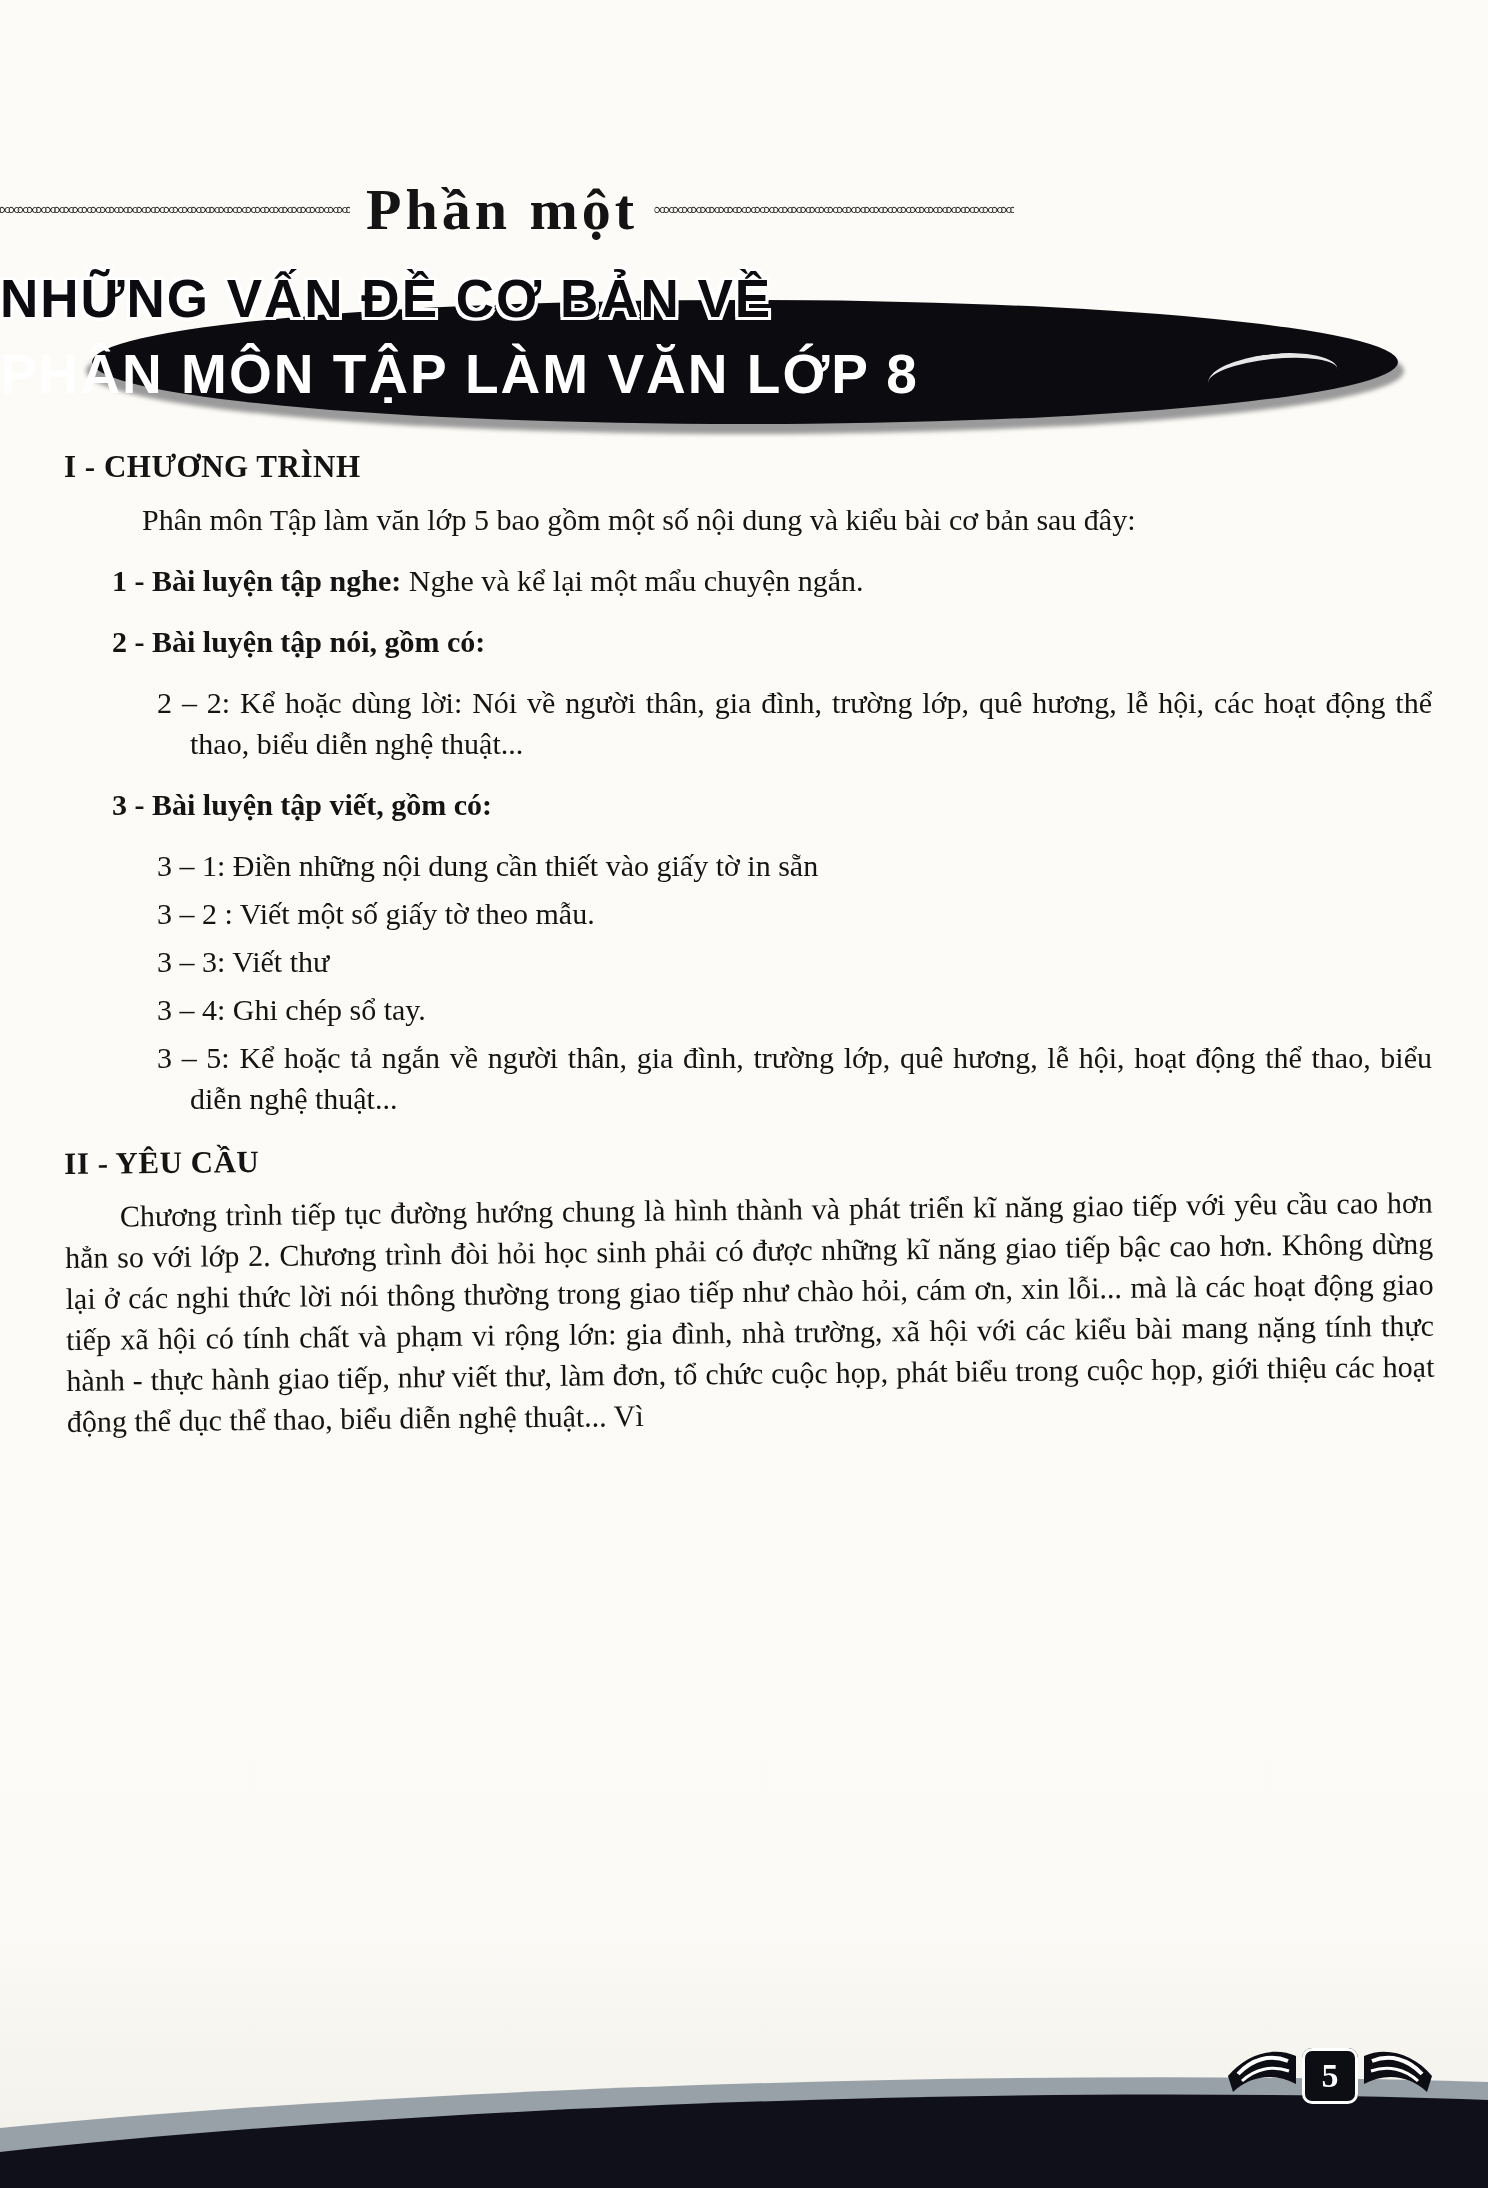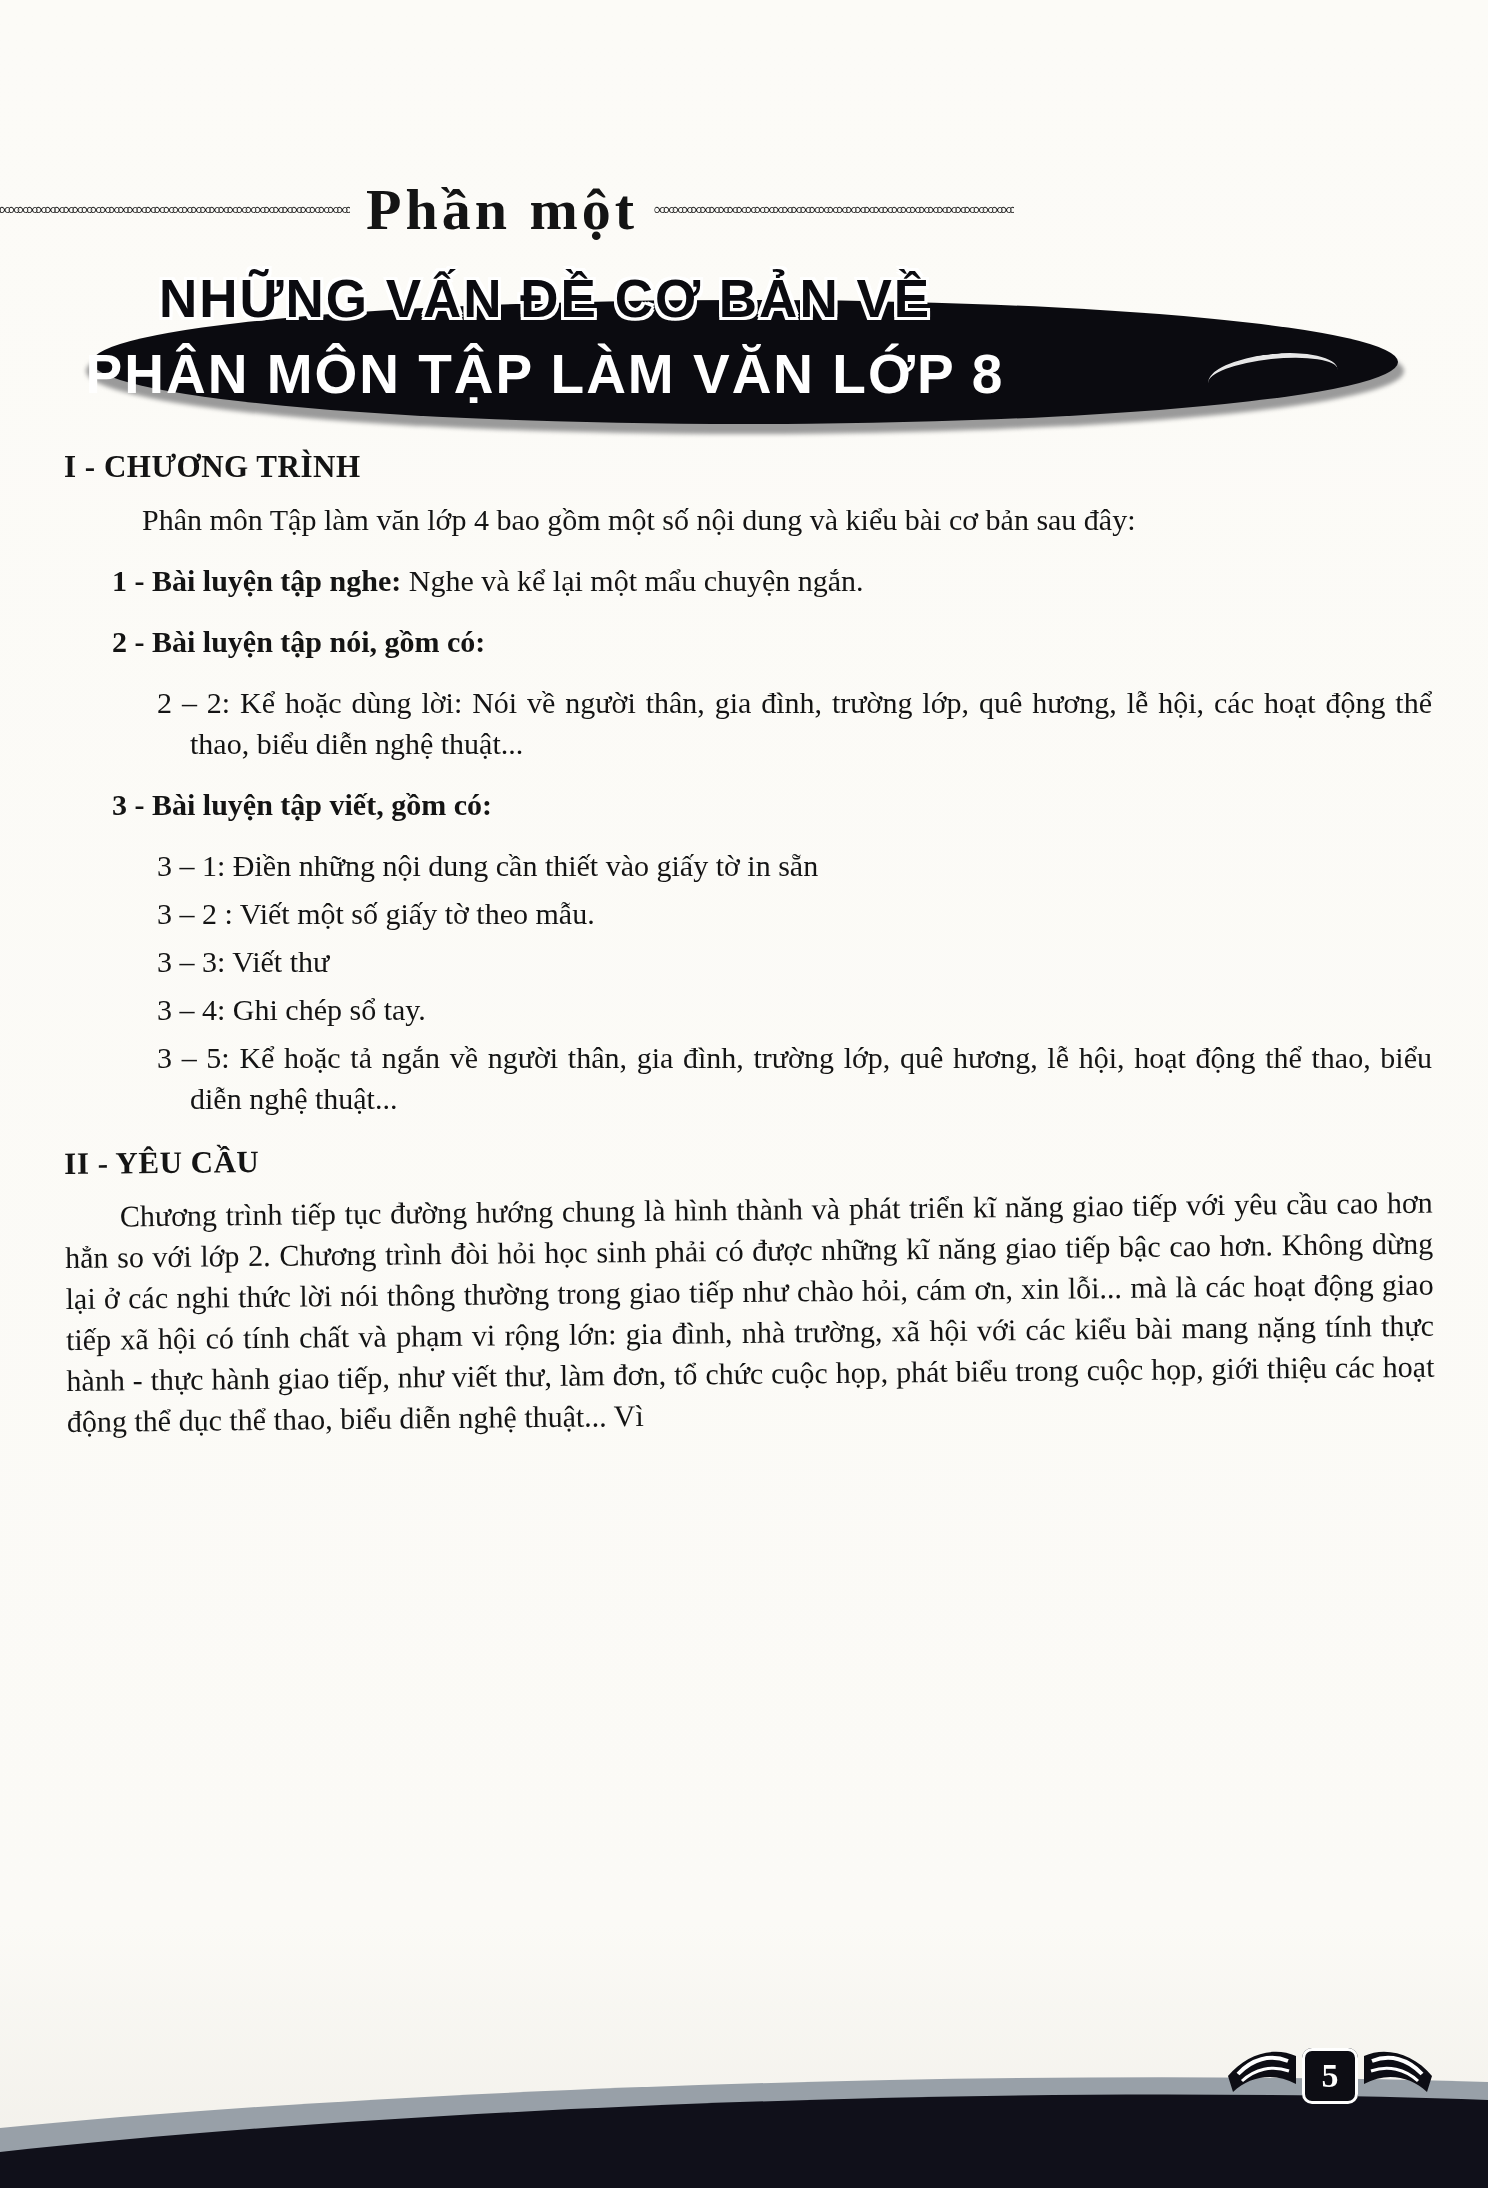--- a/index.html
+++ b/index.html
@@ -39,21 +39,21 @@
   .banner-ellipse {
     position: absolute; left: 92px; top: 42px; width: 1306px; height: 124px;
     background: #0b0b10; border-radius: 50%;
   }
   .banner-swirl {
     position: absolute; right: 150px; top: 96px; width: 130px; height: 44px;
     border: 0; border-top: 5px solid #ffffff; border-radius: 50%;
     transform: rotate(-6deg); opacity: .9;
   }
   .banner-line1, .banner-line2 {
-    position: absolute; left: 0; width: 1090px; text-align: center;
+    position: absolute; left: 0; width: 1090px; 
     font-family: "Liberation Sans", sans-serif; font-weight: 800;
     letter-spacing: 2px; white-space: nowrap;
   }
   .banner-line1 {
     top: 10px; font-size: 53px; color: #0b0b10;
     text-shadow: -3px -3px 0 #fff, 3px -3px 0 #fff, -3px 3px 0 #fff, 3px 3px 0 #fff,
                  0 -3px 0 #fff, 0 3px 0 #fff, -3px 0 0 #fff, 3px 0 0 #fff;
     z-index: 3;
   }
   .banner-line2 { top: 84px; font-size: 55px; color: #ffffff; z-index: 3; }
@@ -110,21 +110,21 @@
     <div class="banner-ellipse"></div>
     <div class="banner-swirl"></div>
     <div class="banner-line1">NHỮNG VẤN ĐỀ CƠ BẢN VỀ</div>
     <div class="banner-line2">PHÂN MÔN TẬP LÀM VĂN LỚP 8</div>
   </div>
 
   <div class="content">
 
     <h2 class="sec-heading">I - CHƯƠNG TRÌNH</h2>
 
-    <p class="intro">Phân môn Tập làm văn lớp 4 bao gồm một số nội dung và kiểu bài cơ bản sau đây:</p>
+    <p class="intro">Phân môn Tập làm văn lớp 5 bao gồm một số nội dung và kiểu bài cơ bản sau đây:</p>
 
     <div class="item"><span class="lbl">1 - Bài luyện tập nghe:</span><span> Nghe và kể lại một mẩu chuyện ngắn.</span></div>
 
     <div class="item"><span class="lbl">2 - Bài luyện tập nói, gồm có:</span></div>
 
     <p class="sub">2 – 2: Kể hoặc dùng lời: Nói về người thân, gia đình, trường lớp, quê hương, lễ hội, các hoạt động thể thao, biểu diễn nghệ thuật...</p>
 
     <div class="item"><span class="lbl">3 - Bài luyện tập viết, gồm có:</span></div>
 
     <p class="sub">3 – 1: Điền những nội dung cần thiết vào giấy tờ in sẵn</p>

